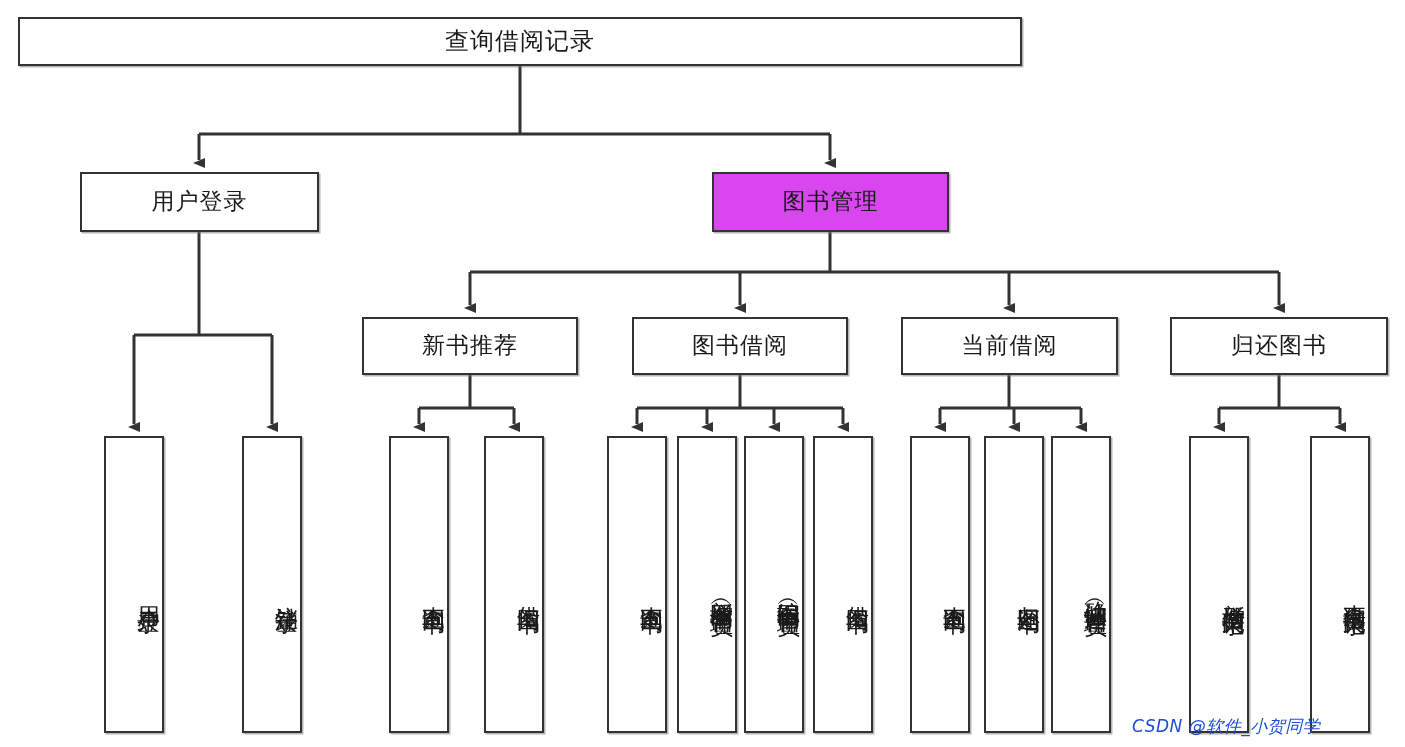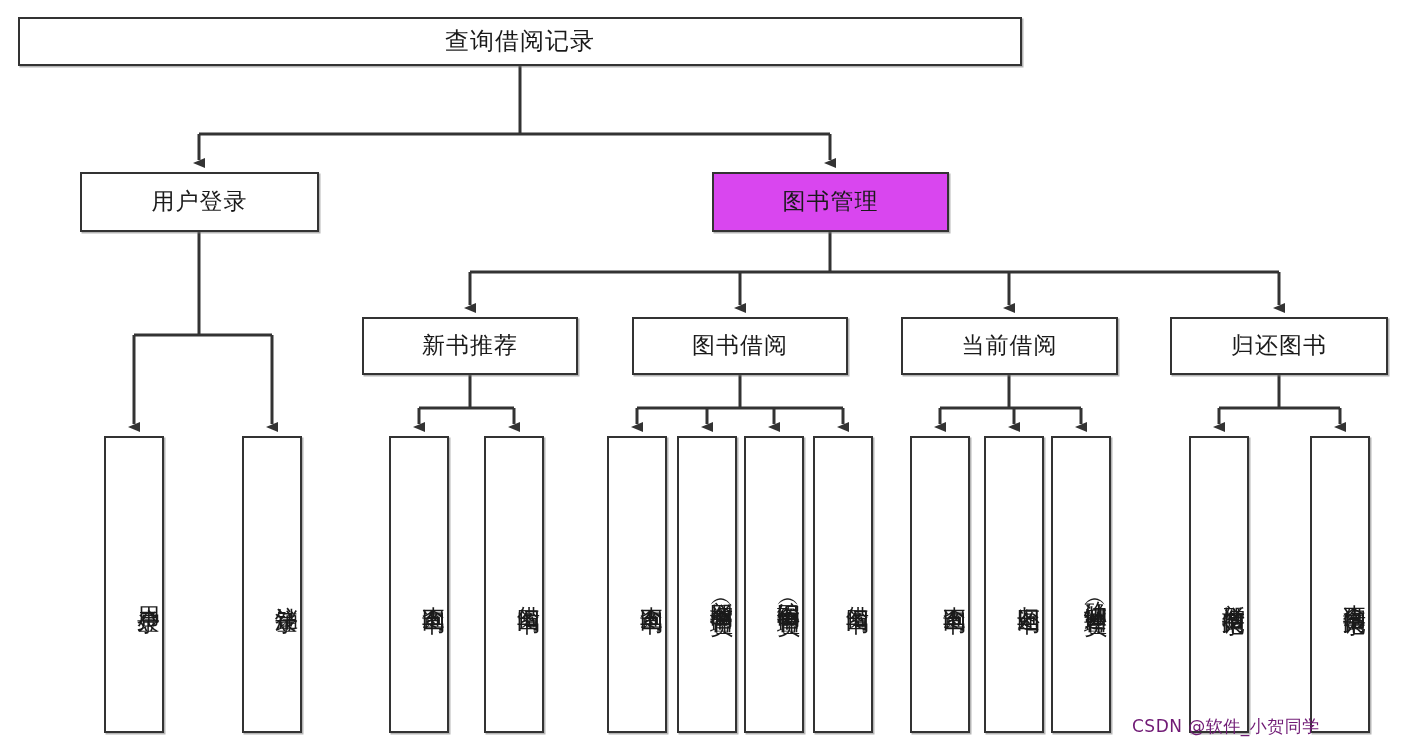--- a/index.html
+++ b/index.html
@@ -136,15 +136,15 @@
   <div class="node vert" style="left: 607px; top: 436px; width: 60px; height: 297px; border-color: rgb(51, 51, 51); color: rgb(26, 26, 26); background: rgb(255, 255, 255);">查询图书</div>
   <div class="node vert" style="left: 677px; top: 436px; width: 60px; height: 297px; border-color: rgb(51, 51, 51); color: rgb(26, 26, 26); background: rgb(255, 255, 255);">新增图书（管理员）</div>
   <div class="node vert" style="left: 744px; top: 436px; width: 60px; height: 297px; border-color: rgb(51, 51, 51); color: rgb(26, 26, 26); background: rgb(255, 255, 255);">编辑图书（管理员）</div>
   <div class="node vert" style="left: 813px; top: 436px; width: 60px; height: 297px; border-color: rgb(51, 51, 51); color: rgb(26, 26, 26); background: rgb(255, 255, 255);">借阅图书</div>
   <div class="node vert" style="left: 910px; top: 436px; width: 60px; height: 297px; border-color: rgb(51, 51, 51); color: rgb(26, 26, 26); background: rgb(255, 255, 255);">查询图书</div>
   <div class="node vert" style="left: 984px; top: 436px; width: 60px; height: 297px; border-color: rgb(51, 51, 51); color: rgb(26, 26, 26); background: rgb(255, 255, 255);">归还图书</div>
   <div class="node vert" style="left: 1051px; top: 436px; width: 60px; height: 297px; border-color: rgb(51, 51, 51); color: rgb(26, 26, 26); background: rgb(255, 255, 255);">确认归还（管理员）</div>
   <div class="node vert" style="left: 1189px; top: 436px; width: 60px; height: 297px; border-color: rgb(51, 51, 51); color: rgb(26, 26, 26); background: rgb(255, 255, 255);">新增借阅记录</div>
   <div class="node vert" style="left: 1310px; top: 436px; width: 60px; height: 297px; border-color: rgb(51, 51, 51); color: rgb(26, 26, 26); background: rgb(255, 255, 255);">查询借阅记录</div>
 
-  <div class="watermark" style="left: 1132px; top: 715px; color: #701a75;">CSDN @软件_小贺同学</div>
+  <div class="watermark" style="left: 1132px; top: 715px; color: #1d4ed8; font-style: italic;">CSDN @软件_小贺同学</div>
 
 </div>
 
 </body></html>

